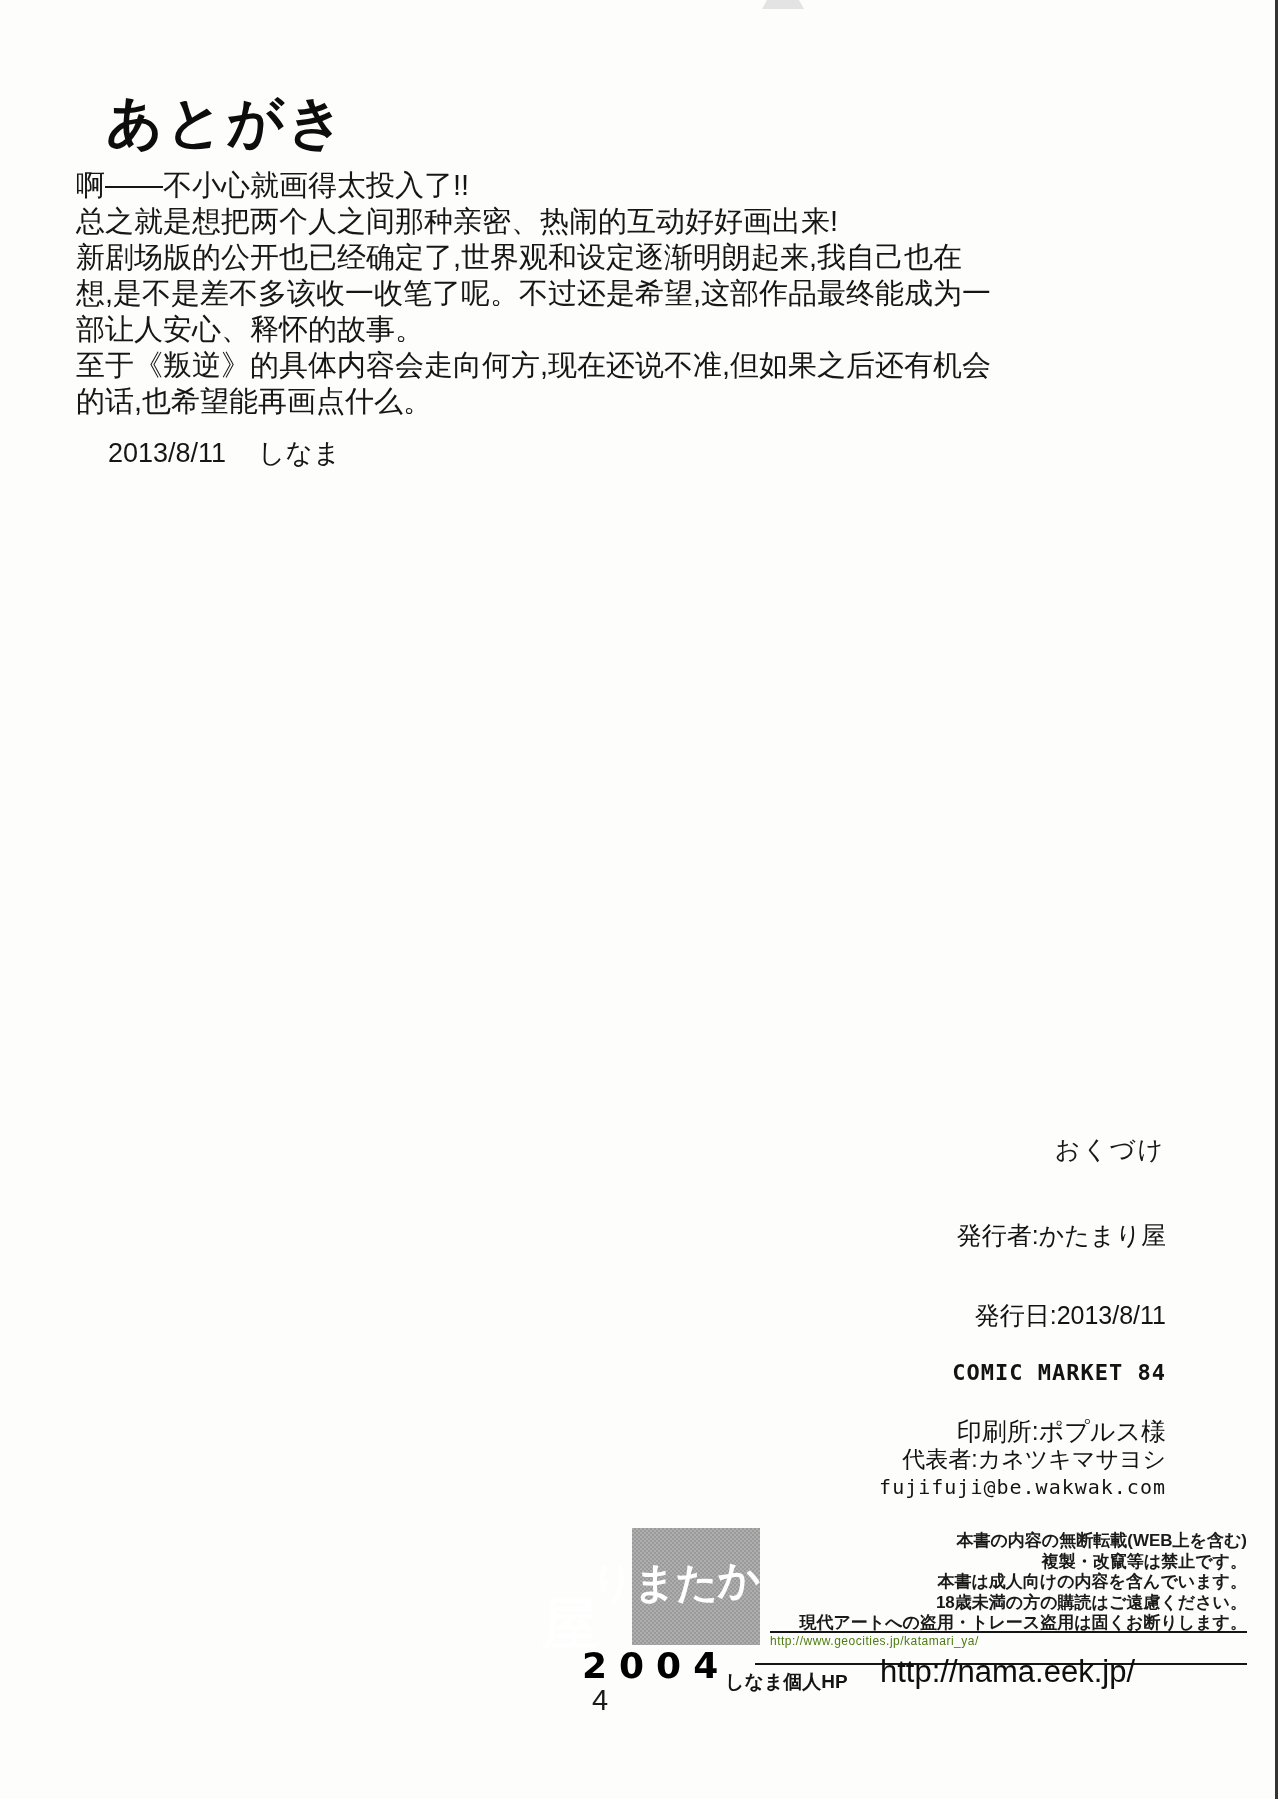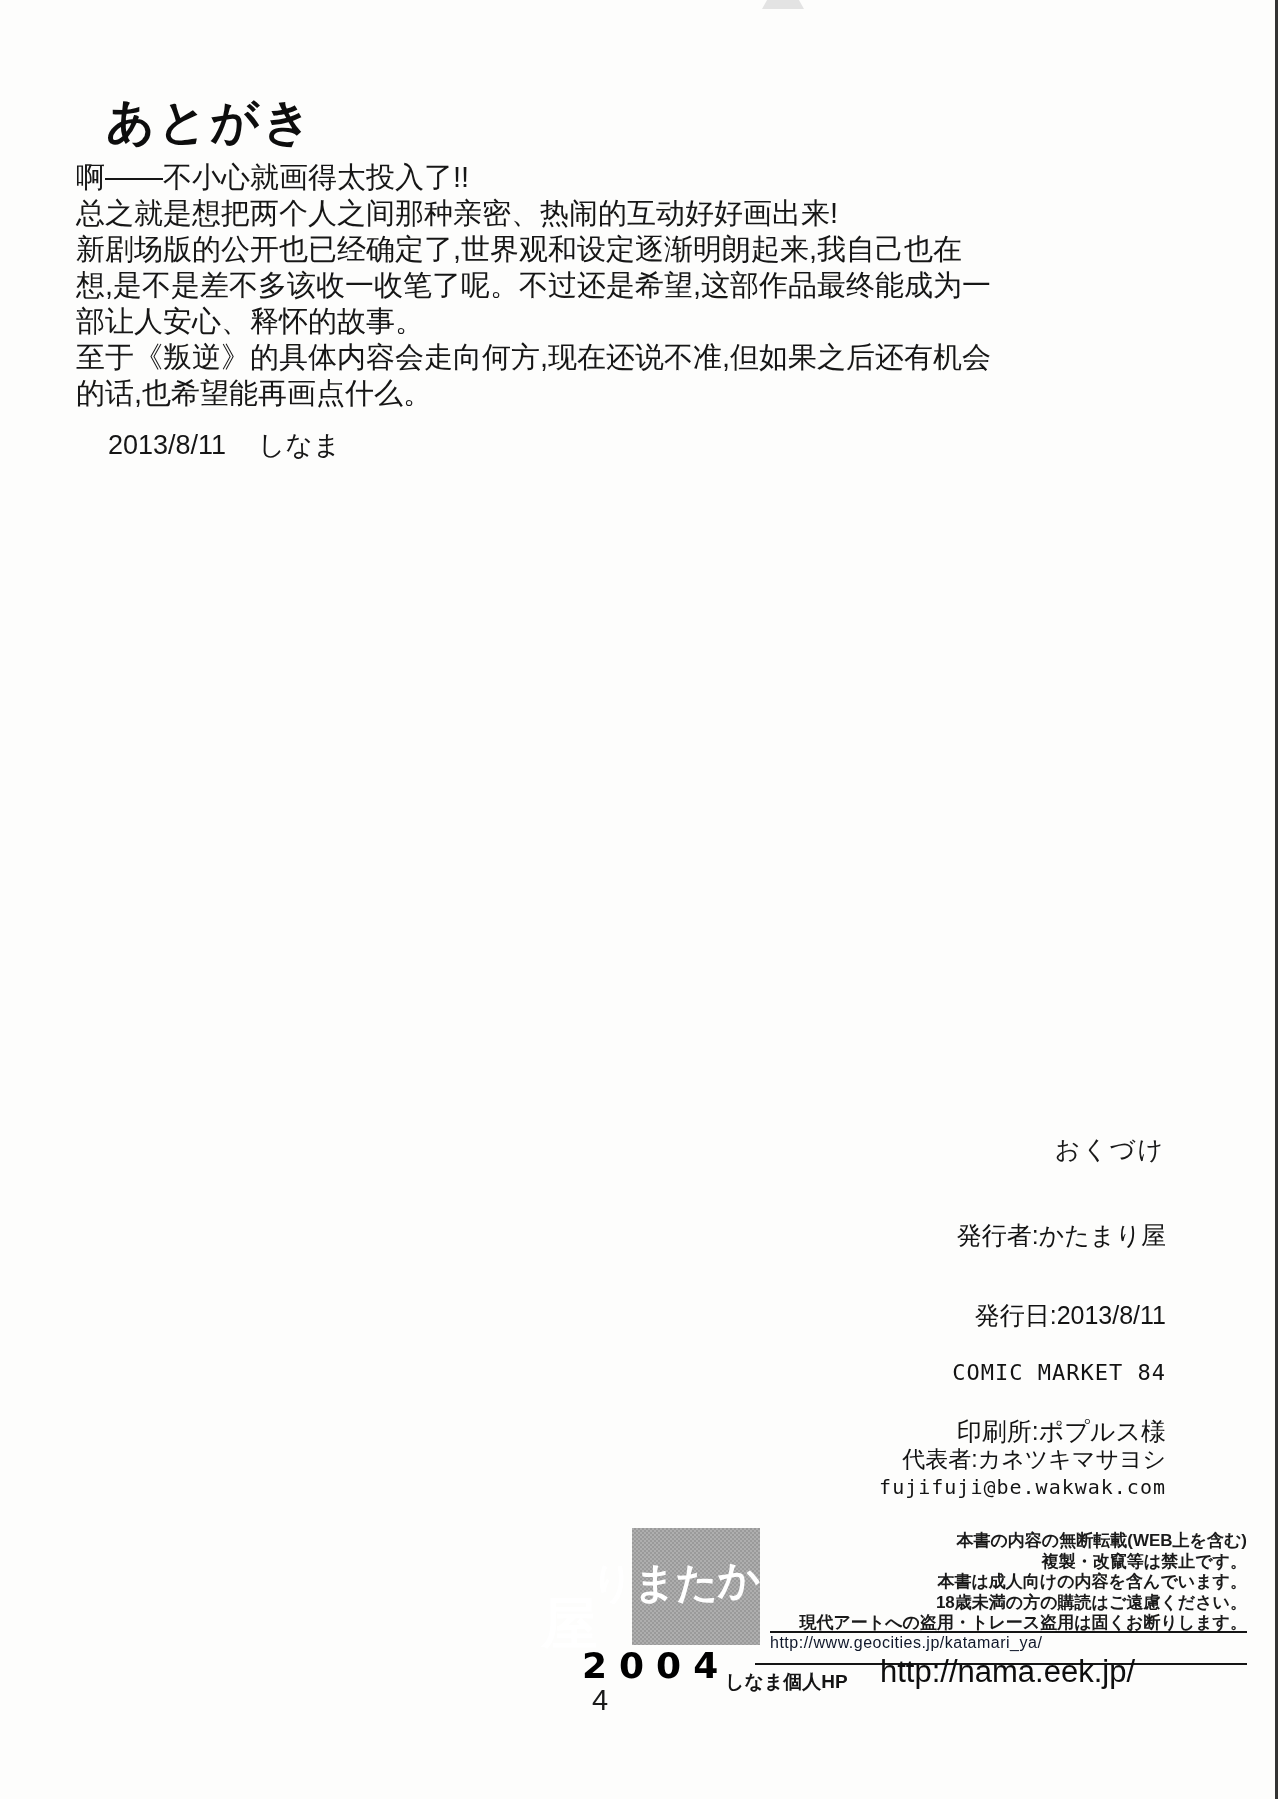--- a/index.html
+++ b/index.html
@@ -13,39 +13,39 @@
     color:#111;
   }
   
   .edge-line{position:absolute;top:0;right:2px;width:3px;height:100%;background:#333;}
   .scan-notch{position:absolute;top:0;left:762px;width:42px;height:9px;background:#e3e3e3;
     clip-path:polygon(12% 0,88% 0,100% 100%,0 100%);}
   
   .afterword{position:absolute;left:76px;top:98px;width:960px;}
   .afterword h1{
     margin:0 0 13px 0;padding-left:30px;
-    font-family:Liberation Sans, sans-serif;
-    font-size:48px;line-height:1;font-weight:bold;letter-spacing:3px;color:#0d0d0d;
+    font-family:Liberation Mono, monospace;
+    font-size:56px;line-height:1;font-weight:bold;letter-spacing:3px;color:#0d0d0d;
   }
   .afterword .line{font-size:29px;line-height:36px;white-space:nowrap;color:#161616;}
   .dateline{margin-top:16px;padding-left:32px;font-size:27px;color:#161616;}
   .dateline .author{margin-left:24px;}
   
   .book-title{
     position:absolute;left:533px;top:1034px;
     font-family:"DejaVu Sans",sans-serif;
     font-size:54px;letter-spacing:7px;font-weight:400;color:#1c1c1c;white-space:nowrap;
   }
   .okuzuke{position:absolute;right:115px;top:1133px;font-size:25px;letter-spacing:2px;color:#1a1a1a;}
   
   .colophon{position:absolute;right:114px;top:1220px;text-align:right;color:#131313;}
   .c-line{font-size:25px;line-height:30px;white-space:nowrap;}
   .c-pub{margin-bottom:50px;}
   .c-date{margin-bottom:30px;}
-  .c-event{font-family:"DejaVu Sans Mono",monospace;font-size:22px;line-height:26px;margin-bottom:30px;letter-spacing:1px;}
+  .c-event{font-family:"DejaVu Sans Mono",monospace;font-size:22px;line-height:26px;margin-bottom:30px;letter-spacing:1px;font-weight:bold;}
   .c-printer{}
   .c-rep{font-size:23px;line-height:27px;margin-bottom:2px;}
   .c-mail{font-family:"DejaVu Sans Mono",monospace;font-size:20px;line-height:24px;letter-spacing:1px;}
   
   .logo-box{
     position:absolute;left:632px;top:1528px;width:128px;height:117px;
     background-color:#aeaeae;
     background-image:
       linear-gradient(45deg,#9a9a9a 25%,transparent 25%,transparent 75%,#9a9a9a 75%),
       linear-gradient(45deg,#9a9a9a 25%,transparent 25%,transparent 75%,#9a9a9a 75%);
@@ -61,21 +61,21 @@
     font-family:"DejaVu Sans",sans-serif;
     font-size:36px;font-weight:800;letter-spacing:12px;color:#000;
   }
   .notices{position:absolute;left:772px;top:1531px;width:475px;text-align:right;}
   .notice-line{font-size:17px;line-height:20.5px;font-weight:600;white-space:nowrap;color:#1a1a1a;}
   .rule{position:absolute;height:2px;background:#151515;}
   .rule-top{left:770px;top:1631px;width:477px;}
   .rule-bottom{left:755px;top:1663px;width:492px;}
   .url-geocities{
     position:absolute;left:770px;top:1634px;
-    font-size:16px;letter-spacing:0.5px;color:#0f172a;white-space:nowrap;
+    font-size:12px;letter-spacing:0.5px;color:#4d7c0f;white-space:nowrap;
   }
   .personal-label{position:absolute;left:725px;top:1669px;font-size:19px;font-weight:600;color:#141414;text-align:center;}
   .url-personal{position:absolute;left:880px;top:1654px;font-size:31px;color:#0e0e0e;white-space:nowrap;}
   .page-number{position:absolute;left:592px;top:1684px;font-size:29px;color:#1a1a1a;}
 </style>
 </head>
 <body>
 
 <div class="page">
 

